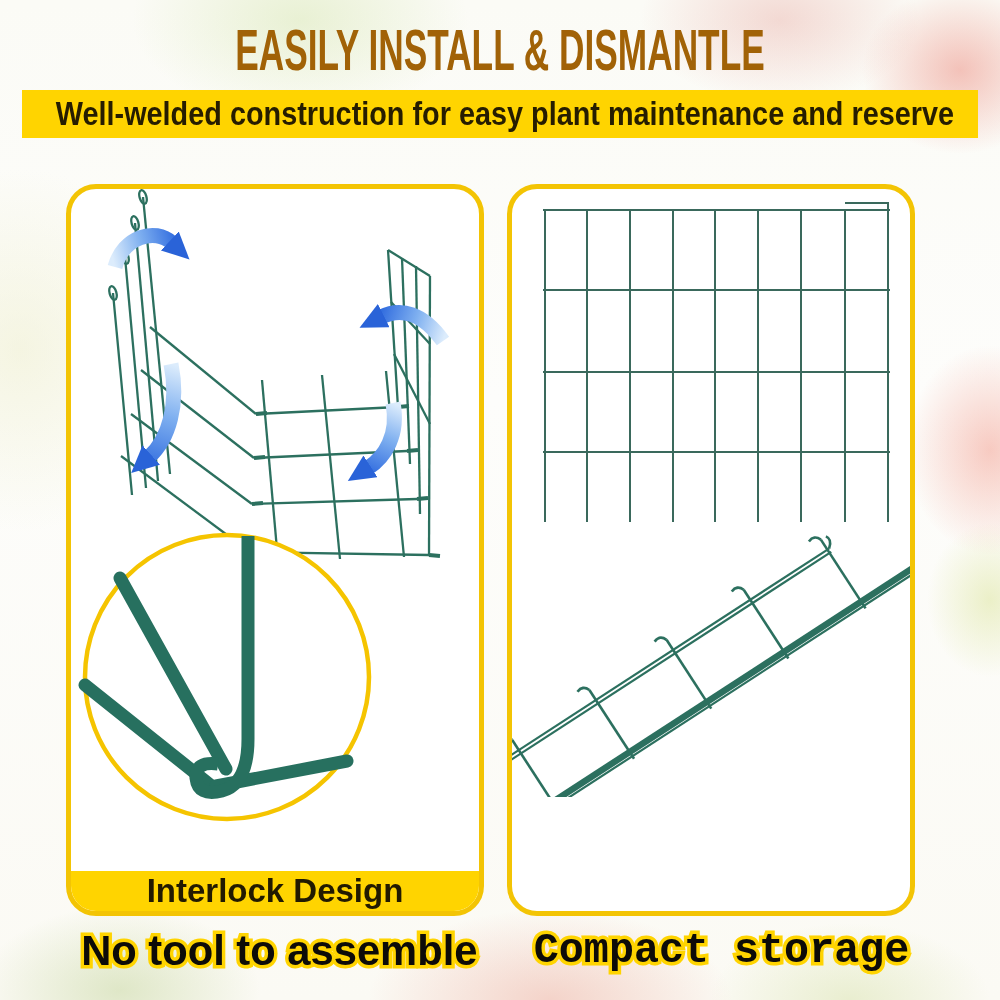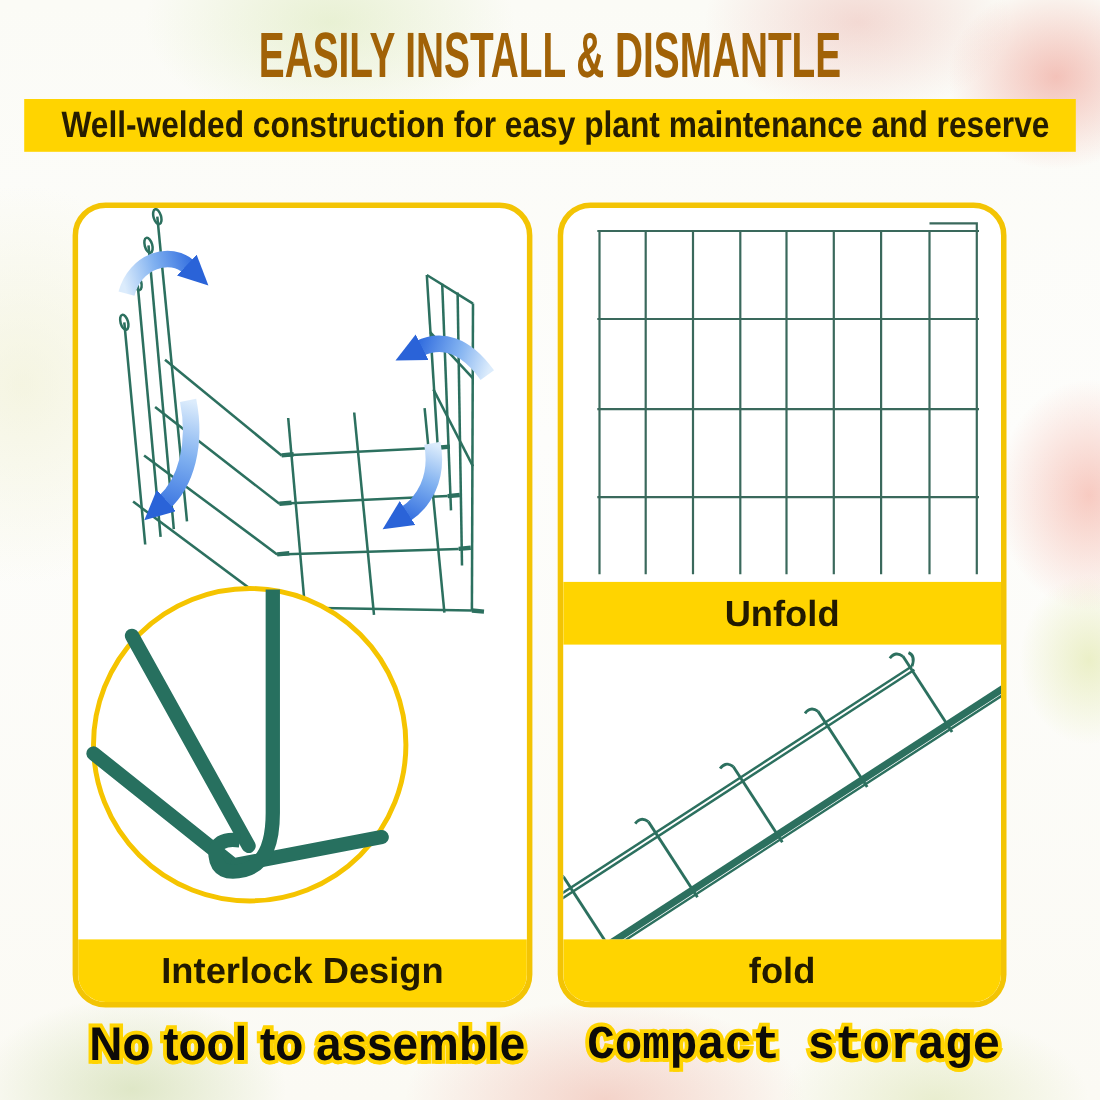--- a/index.html
+++ b/index.html
@@ -37,21 +37,21 @@
     display:inline-block;transform:scale(.93,1.08);transform-origin:50% 50%;
   }
   .panel{
     position:absolute;top:184px;height:732px;background:#ffffff;
     border:5px solid #F3C404;border-radius:30px;box-sizing:border-box;
     overflow:hidden;
   }
   .panel-left{left:66px;width:418px;}
   .panel-right{left:507px;width:408px;display:flex;flex-direction:column;}
   .label-bar{
-    background:#FFD400;height:57px;flex:0 0 57px;
+    background:#FFD400;height:40px;flex:0 0 57px;
     display:flex;align-items:center;justify-content:center;
   }
   .label-bar .txt{color:#221a00;font-weight:700;font-size:33px;white-space:nowrap;}
   .panel-left .label-bar{position:absolute;left:0;right:0;bottom:0;}
   svg{display:block;}
   .caption{
     position:absolute;top:920px;height:60px;display:flex;align-items:center;justify-content:flex-end;
   }
   .caption-left{left:66px;width:418px;}
   .caption-right{left:507px;width:408px;font-family:Liberation Mono, monospace;}
@@ -187,23 +187,20 @@
       <path d="M289,21 L289,333"></path>
         <path d="M333,21 L333,333"></path>
         <path d="M376,21 L376,333"></path>
       <path d="M31,21 L378,21"></path>
         <path d="M31,101 L378,101"></path>
       <path d="M31,183 L378,183"></path>
         <path d="M31,263 L378,263"></path>
       <path d="M333,14 L376,14 L376,21"></path>
     </g>
   </svg>
-  <div class="label-bar">
-    <span class="txt">Unfold</span>
-  </div>
   <svg width="398" height="268" viewBox="0 0 398 268">
     <g transform="translate(-10,232) rotate(-33)" stroke="#2C705F" fill="none">
       <path d="M-70,0 L390,0" stroke-width="2.2"></path>
       <path d="M-70,4 L390,4" stroke-width="2.2"></path>
       <path d="M-70,62 L480,62" stroke-width="6.5"></path>
       <path d="M-70,67 L480,67" stroke-width="2.2"></path>
       <g stroke-width="2.6">
         <path d="M20,-12 L20,70"></path>
           <path d="M112,-12 L112,70"></path>
         <path d="M204,-12 L204,70"></path>
@@ -213,23 +210,20 @@
       <g stroke-width="2.6">
         <path d="M20,-12 q-3,-8 -11,-5"></path>
           <path d="M112,-12 q-3,-8 -11,-5"></path>
         <path d="M204,-12 q-3,-8 -11,-5"></path>
           <path d="M296,-12 q-3,-8 -11,-5"></path>
           <path d="M388,-12 q-3,-8 -11,-5"></path>
       </g>
       <path d="M390,0 q8,-6 4,-12" stroke-width="2.6"></path>
     </g>
   </svg>
-  <div class="label-bar">
-    <span class="txt">fold</span>
-  </div>
 </div>
 
 <div class="caption caption-left">
   <span class="cap-stack">
     <span class="cap-outline">No tool to assemble</span>
     <span class="cap-fill">No tool to assemble</span>
   </span>
 </div>
 <div class="caption caption-right">
   <span class="cap-stack">

